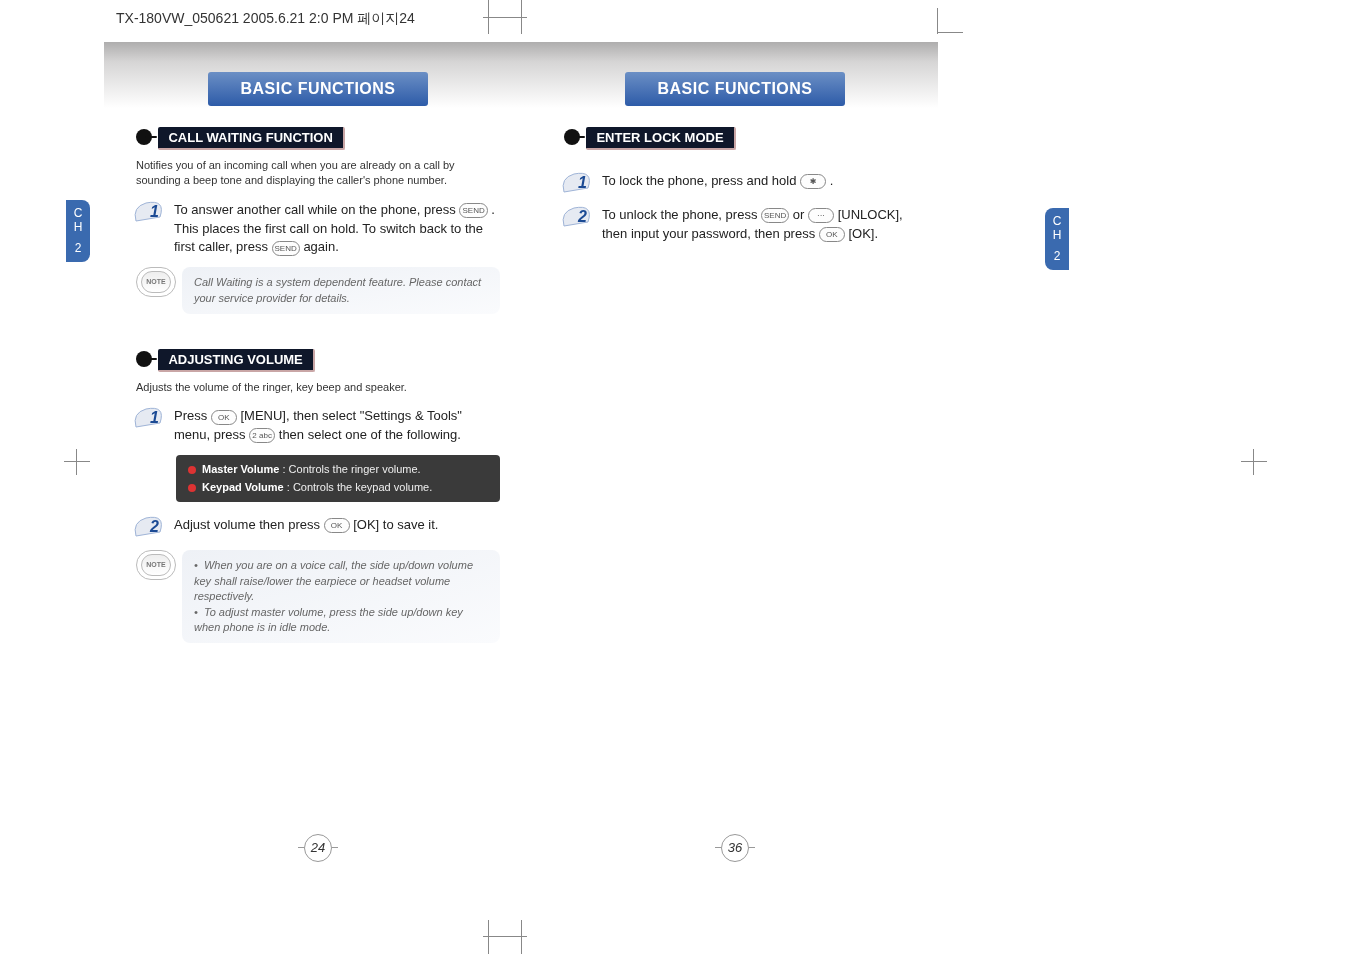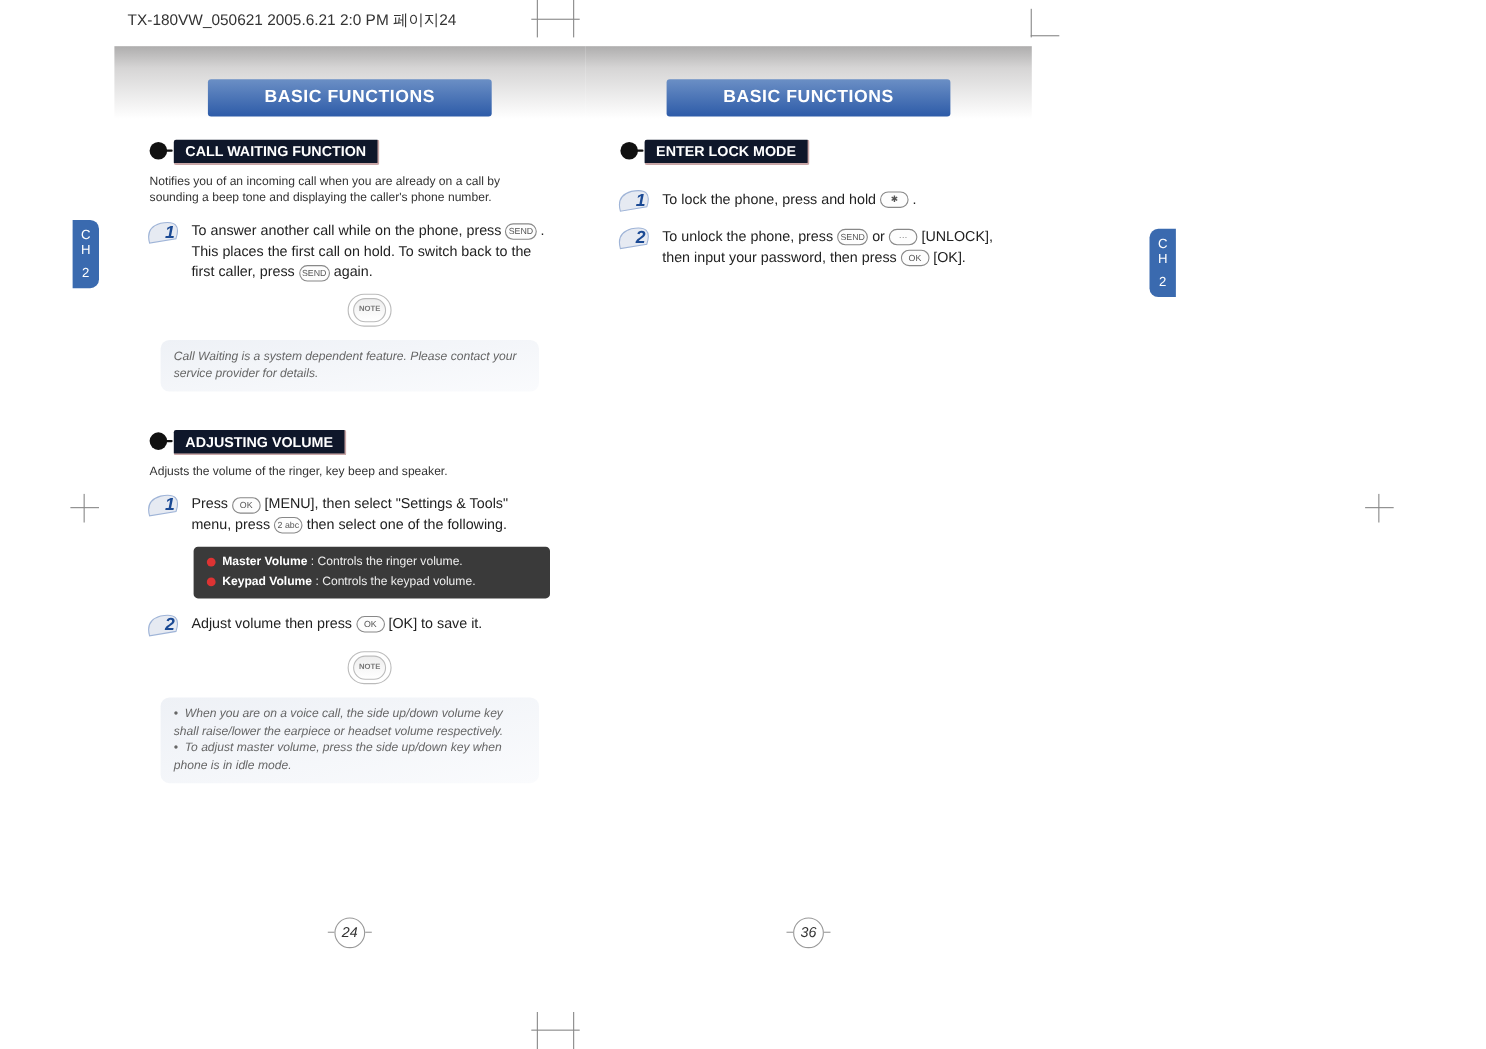--- a/index.html
+++ b/index.html
@@ -125,21 +125,21 @@
   .title-bar {
     position: relative;
     height: 66px;
     margin: 0 -32px 18px -32px;
     background: linear-gradient(to bottom, #aeadad 0%, #d6d5d5 30%, #fff 100%);
     display: flex;
     align-items: flex-start;
     justify-content: center;
   }
   .title-inner {
-    width: 258px;
+    width: 220px;
     height: 34px;
     margin-top: 30px;
     background: linear-gradient(to bottom, #6b8fc5, #2d5ba8);
     color: #fff;
     font-weight: bold;
     text-align: center;
     line-height: 34px;
     font-size: 16px;
     border-radius: 3px;
     letter-spacing: 0.5px;
@@ -239,23 +239,22 @@
     font-size: 8px;
     line-height: 13px;
     text-align: center;
     color: #555;
     padding: 0 2px;
     vertical-align: middle;
     background: #fdfdfd;
   }
   .note-wrap {
     display: flex;
-    align-items: center;
+    align-items: flex-start;
     margin: 10px 0 22px 0;
-    flex-direction: column;
   }
   .note-icon {
     flex: 0 0 42px;
     height: 30px;
     margin-right: 4px;
     position: relative;
   }
   .note-icon .ring {
     position: absolute;
     width: 38px;

